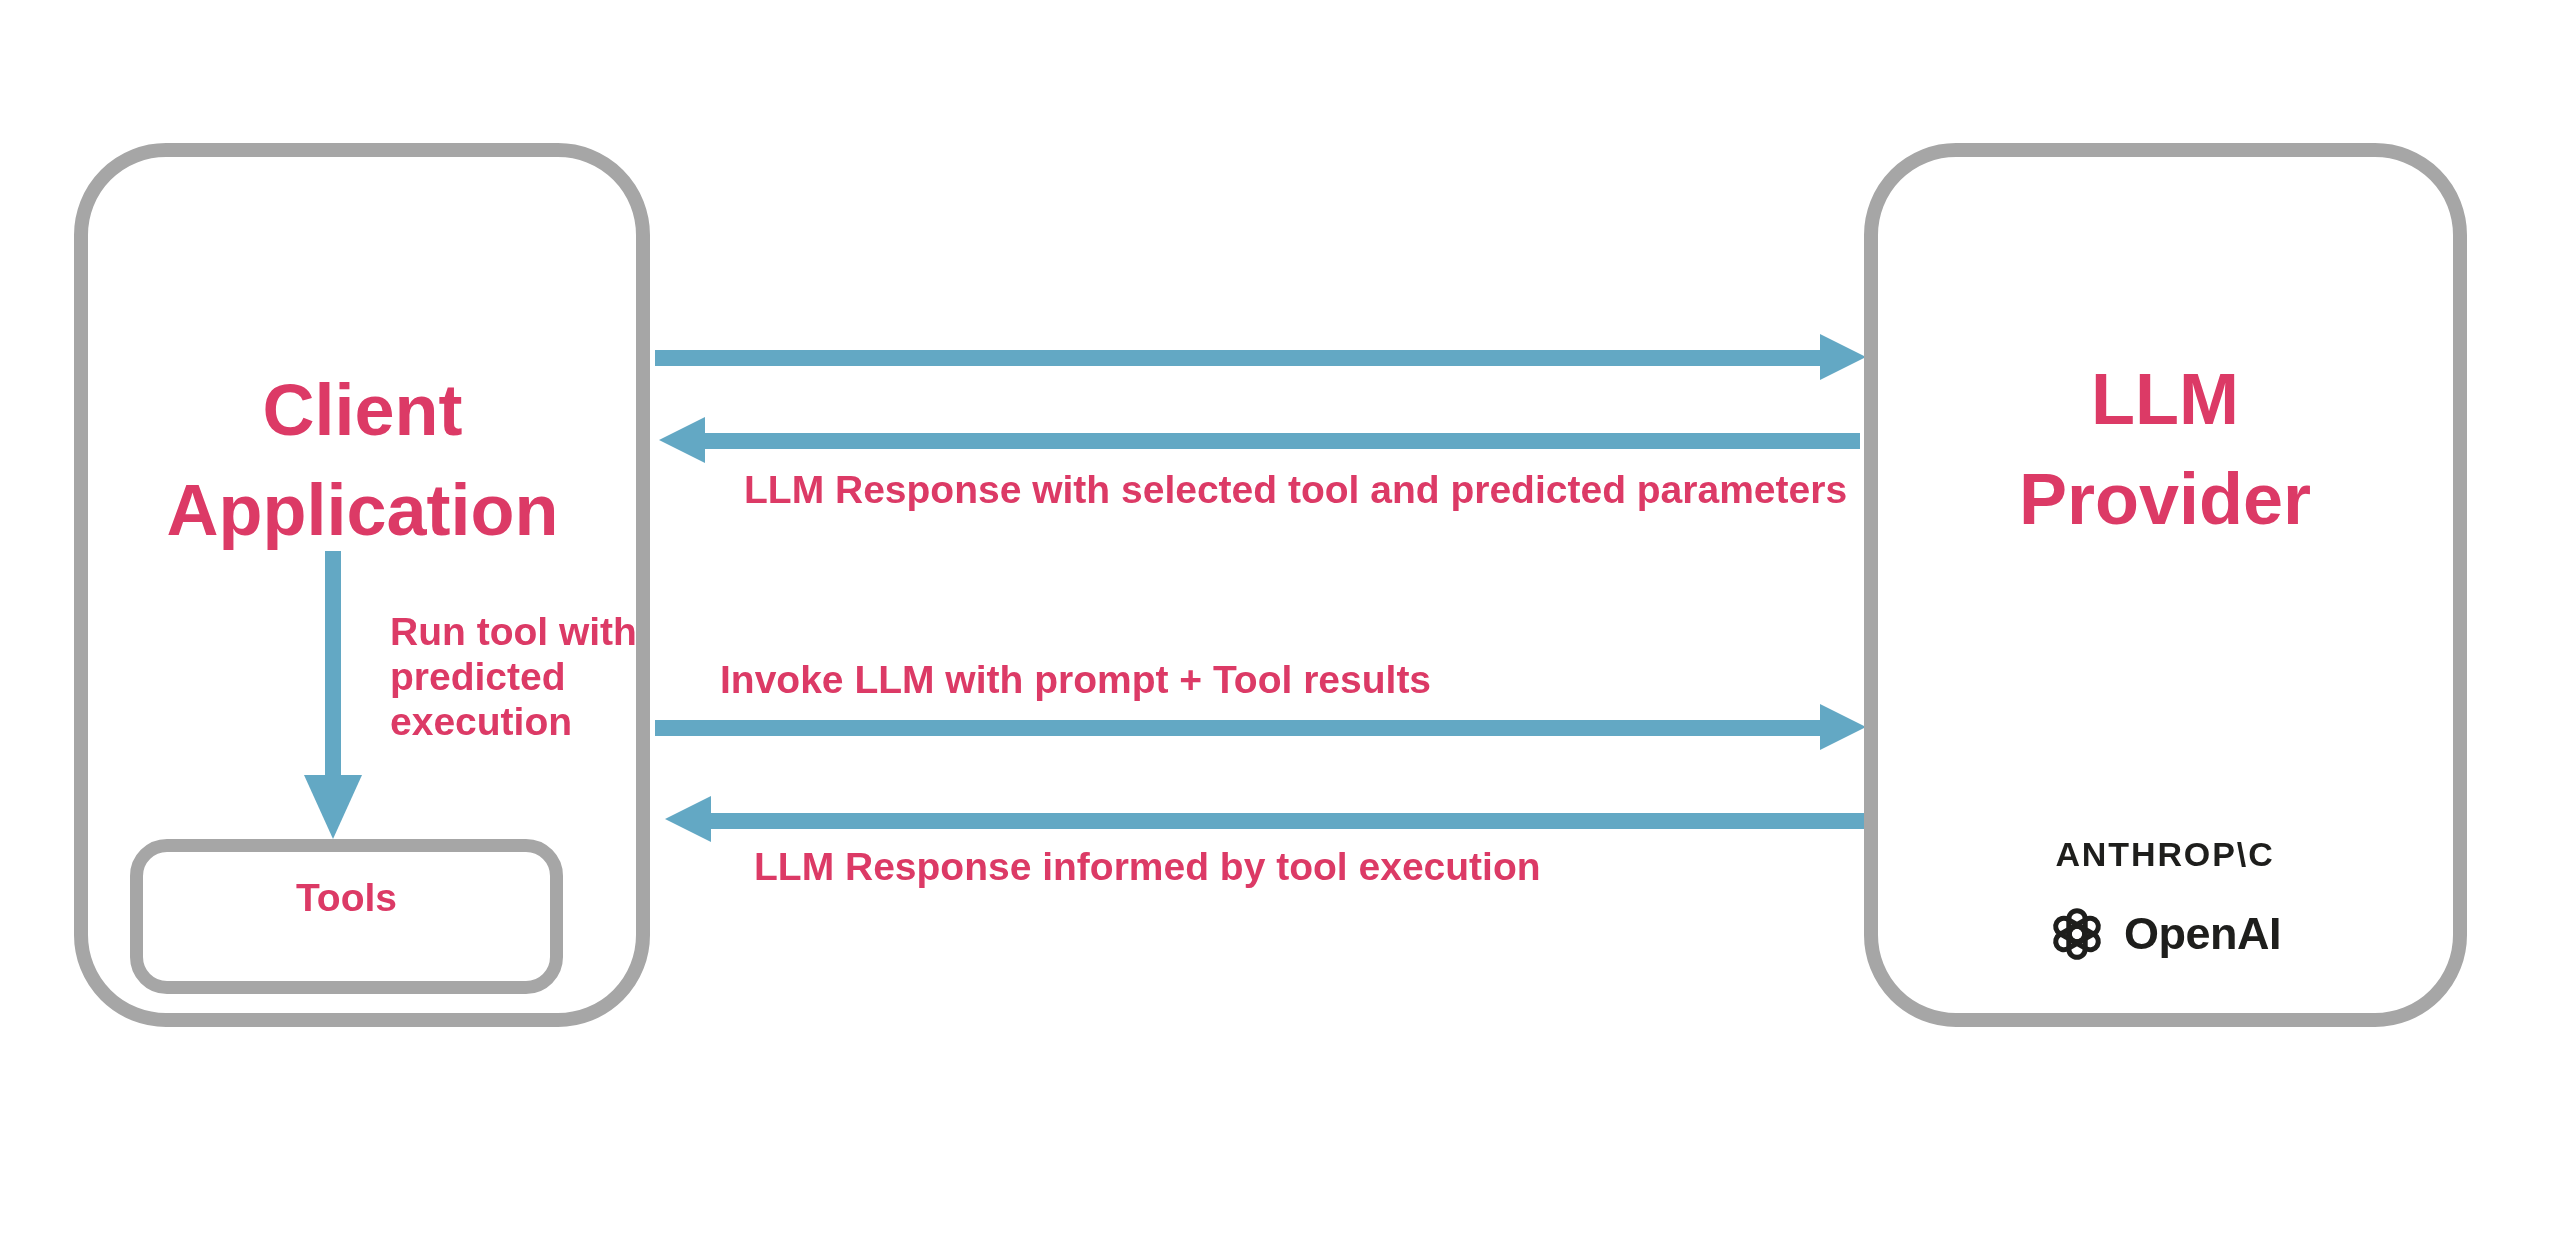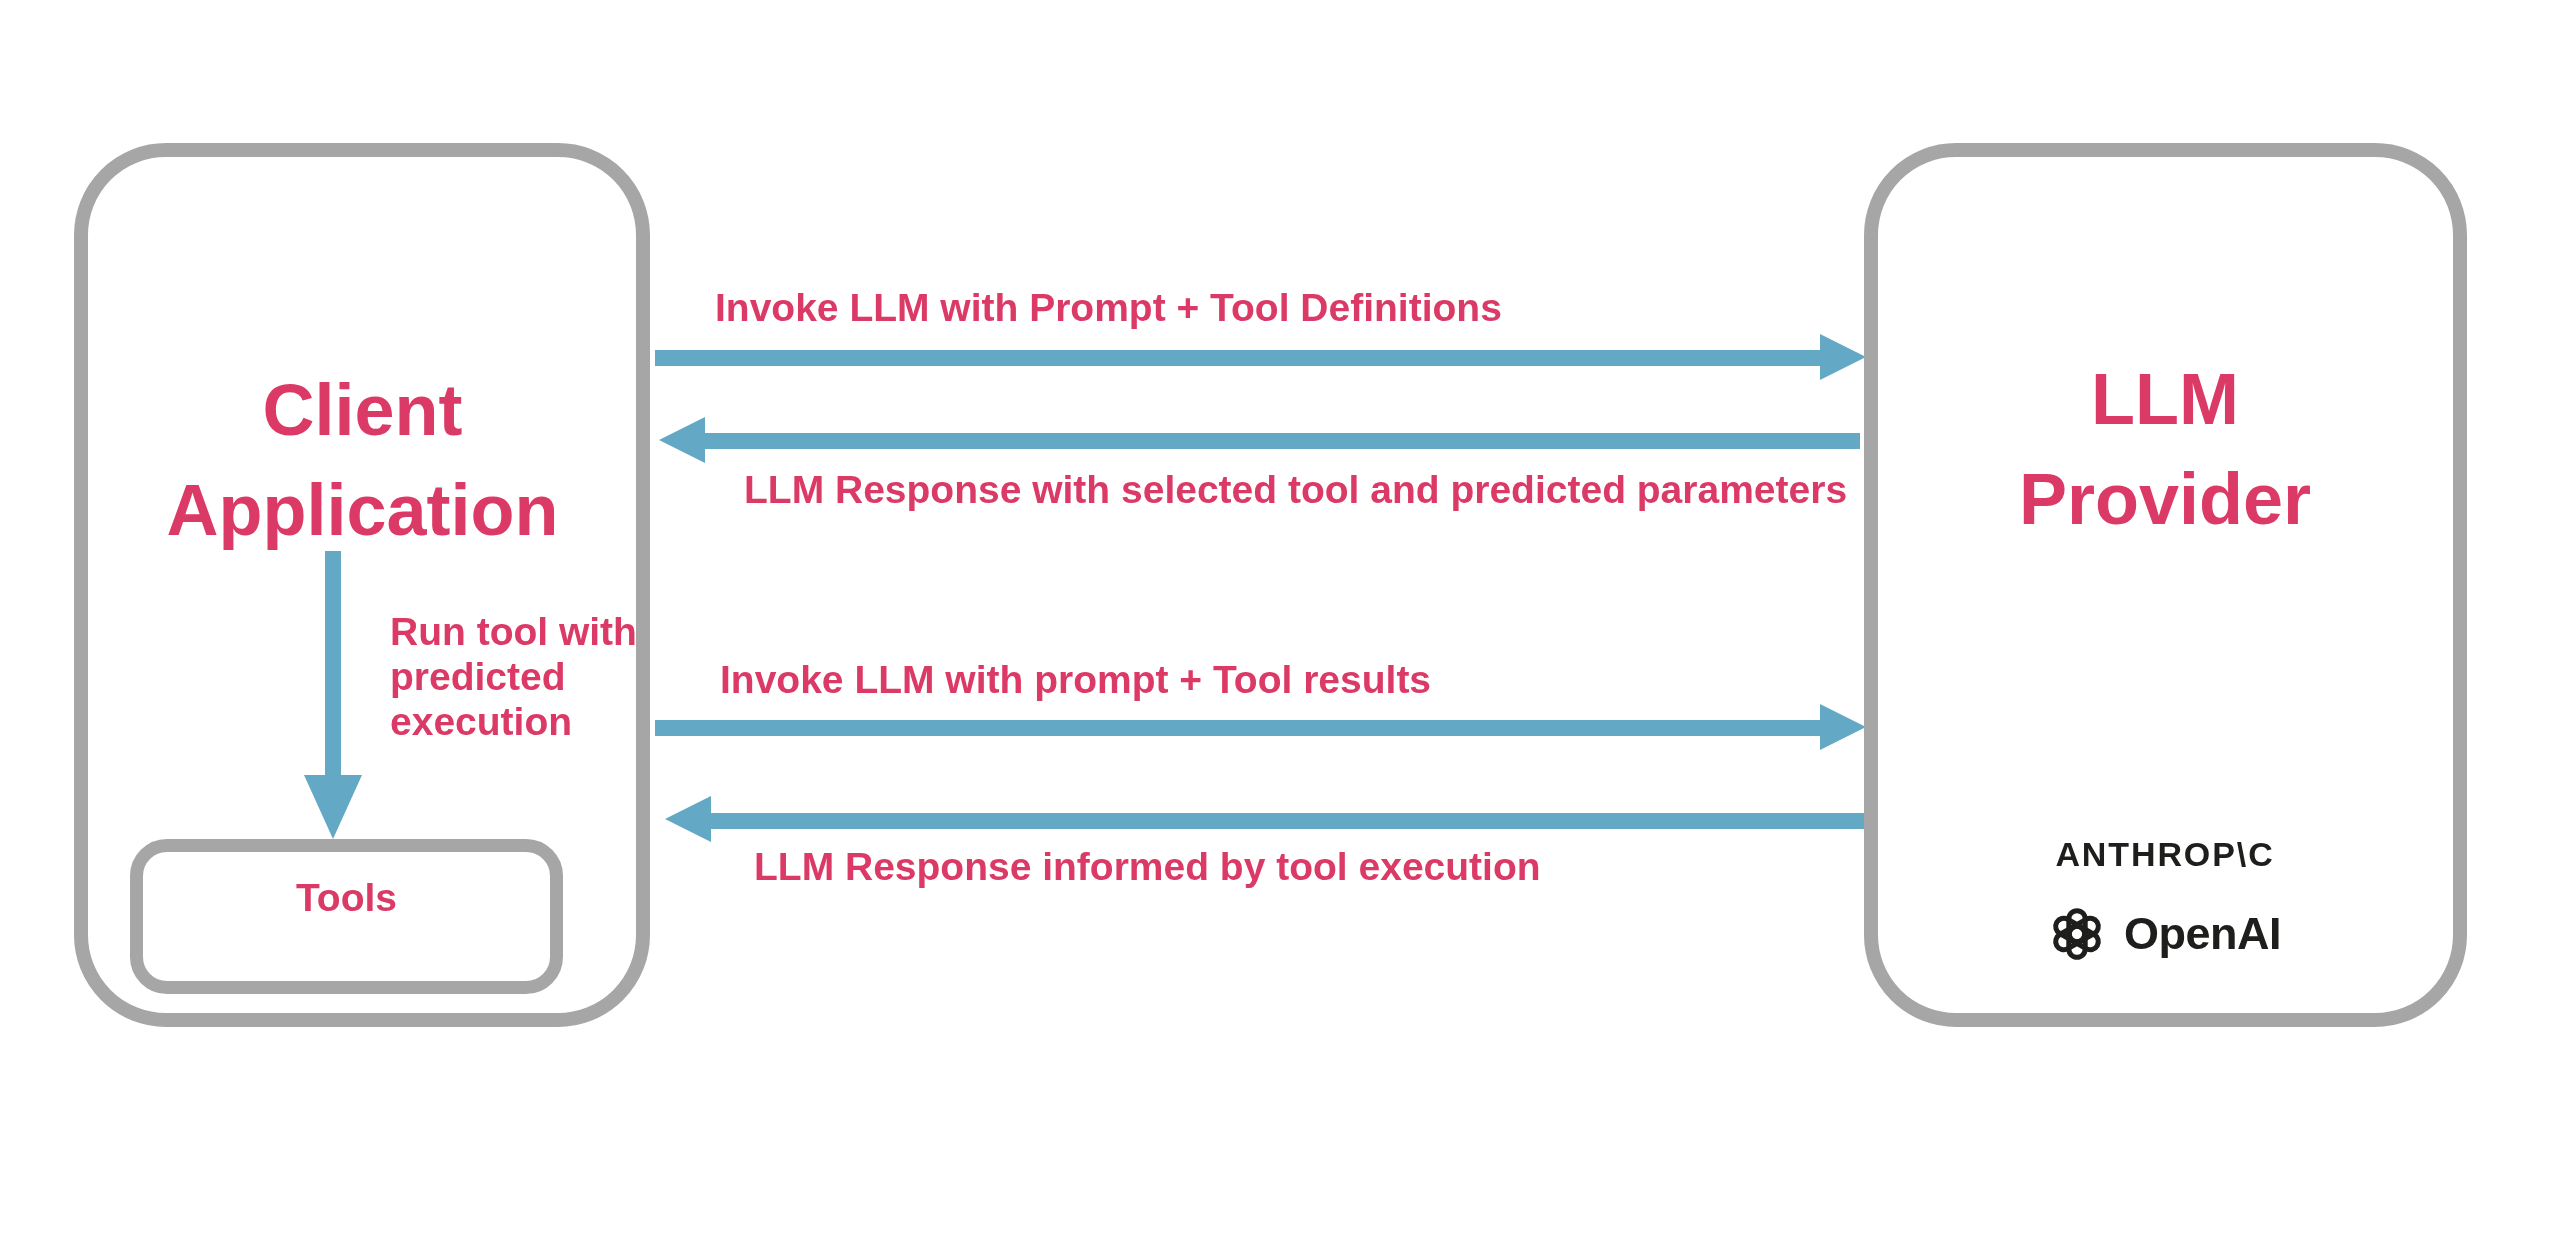--- a/index.html
+++ b/index.html
@@ -89,21 +89,20 @@
   <div class="run-label">
     <div>Run tool with</div>
     <div>predicted</div>
     <div>execution</div>
   </div>
 
   <div class="box box-tools">
     <span class="tools-label">Tools</span>
   </div>
 
-  <div class="flow-label fl1">Invoke LLM with Prompt + Tool Definitions</div>
   <div class="shaft f1-shaft"></div>
   <div class="head head-right f1-head"></div>
 
   <div class="head head-left f2-head"></div>
   <div class="shaft f2-shaft"></div>
   <div class="flow-label fl2">LLM Response with selected tool and predicted parameters</div>
 
   <div class="flow-label fl3">Invoke LLM with prompt + Tool results</div>
   <div class="shaft f3-shaft"></div>
   <div class="head head-right f3-head"></div>

